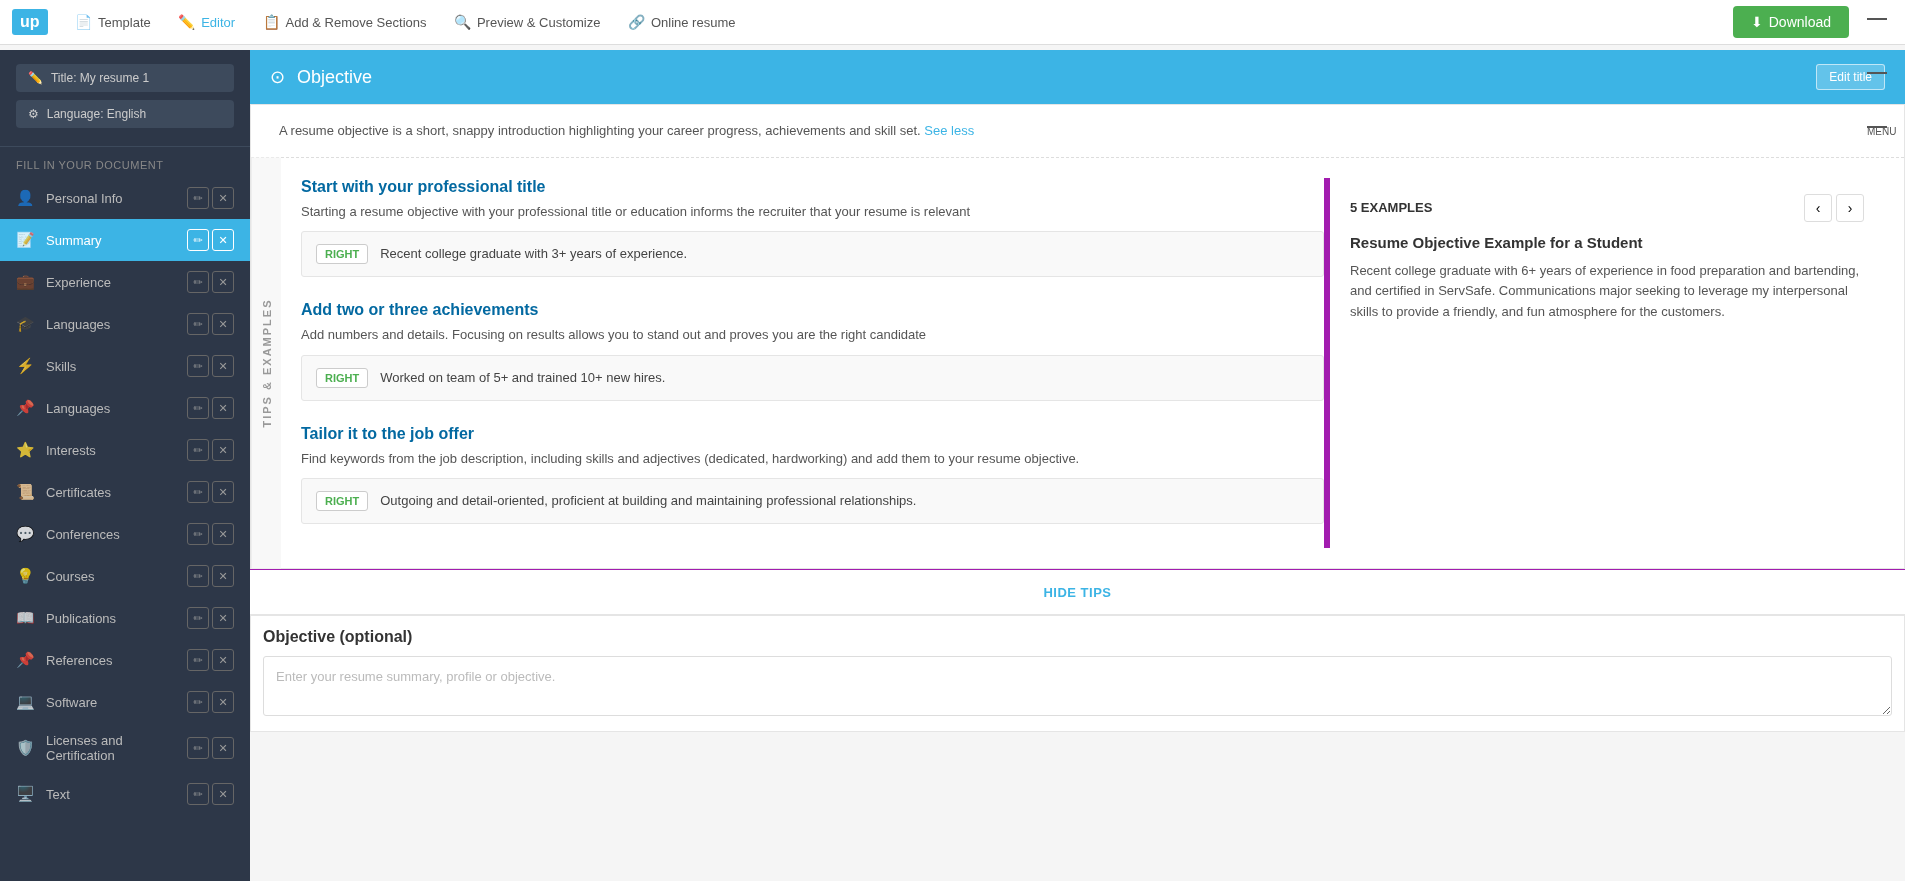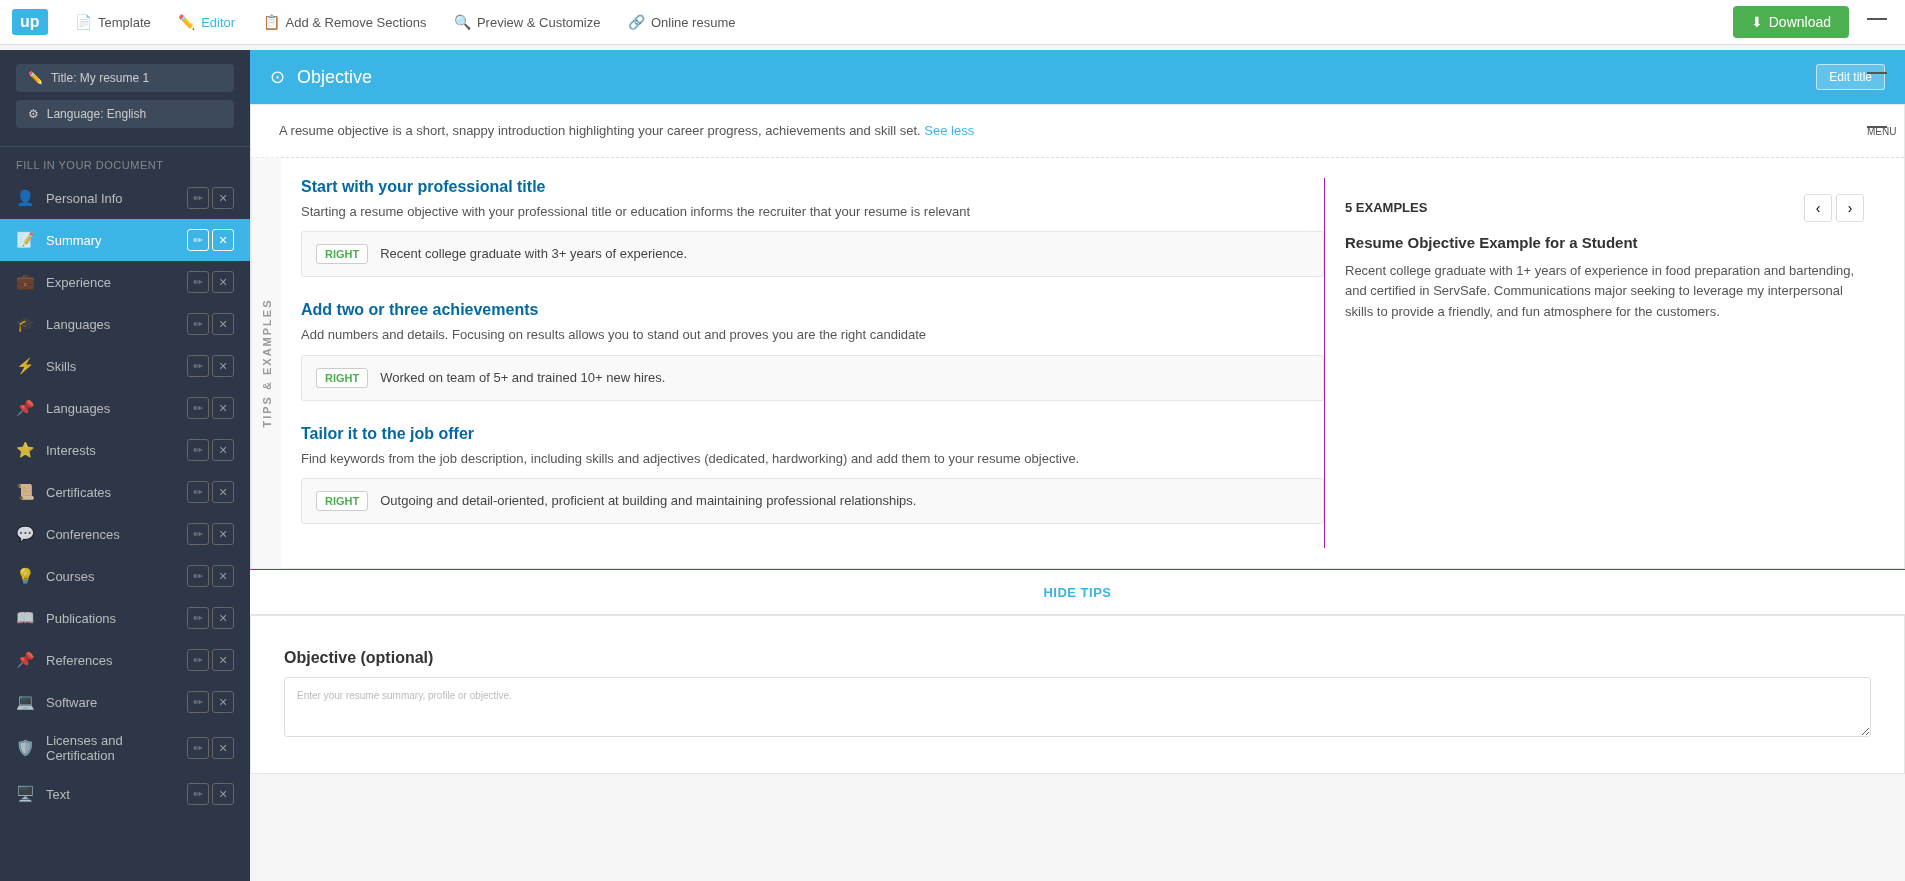--- a/index.html
+++ b/index.html
@@ -214,21 +214,21 @@
     }
     .tips-content {
       flex: 1;
       padding: 20px;
     }
     .tips-main {
       flex: 1;
     }
     .tips-examples-panel {
       width: 560px;
-      border-left: 1px solid #a21caf;
+      border-left: 6px solid #a21caf;
       padding: 16px 20px;
       flex-shrink: 0;
     }
     .examples-header {
       display: flex;
       align-items: center;
       justify-content: space-between;
       margin-bottom: 12px;
     }
     .examples-count {
@@ -311,36 +311,36 @@
       background: transparent;
       border: none;
       color: #3cb4e5;
       cursor: pointer;
       font-size: 13px;
       font-weight: 600;
       letter-spacing: 0.5px;
     }
     .objective-section {
       background: #fff;
-      padding: 33px;
+      padding: 12px;
       border: 1px solid #e5e5e5;
       margin-top: 0;
     }
     .objective-title {
       font-size: 16px;
       font-weight: 700;
       color: #333;
       margin-bottom: 10px;
     }
     .objective-textarea {
       width: 100%;
       border: 1px solid #ddd;
       border-radius: 3px;
       padding: 12px;
-      font-size: 10px;
+      font-size: 13px;
       color: #aaa;
       resize: vertical;
       min-height: 60px;
       outline: none;
       font-family: inherit;
     }
     .objective-textarea::placeholder { color: #bbb; }
 
     
     .sidebar::-webkit-scrollbar { width: 6px; }
@@ -578,21 +578,21 @@
 
           <div class="tips-examples-panel">
             <div class="examples-header">
               <span class="examples-count">5 EXAMPLES</span>
               <div class="examples-nav">
                 <button>‹</button>
                 <button>›</button>
               </div>
             </div>
             <div class="example-card-title">Resume Objective Example for a Student</div>
-            <div class="example-card-text">Recent college graduate with 1+ years of experience in food preparation and bartending, and certified in ServSafe. Communications major seeking to leverage my interpersonal skills to provide a friendly, and fun atmosphere for the customers.</div>
+            <div class="example-card-text">Recent college graduate with 6+ years of experience in food preparation and bartending, and certified in ServSafe. Communications major seeking to leverage my interpersonal skills to provide a friendly, and fun atmosphere for the customers.</div>
           </div>
         </div>
       </div>
     </div>
 
     <div class="hide-tips-bar">
       <button class="hide-tips-btn">HIDE TIPS</button>
     </div>
 
     <div class="objective-section">

